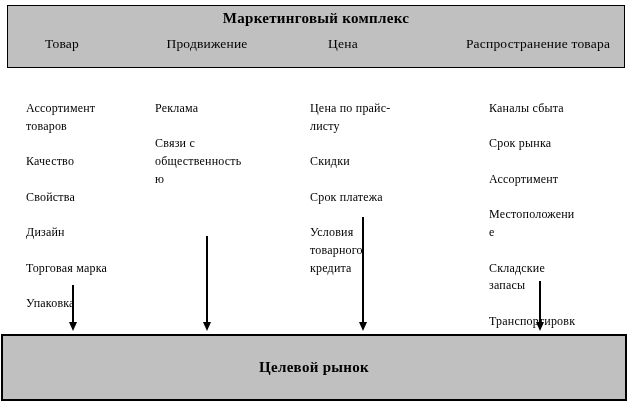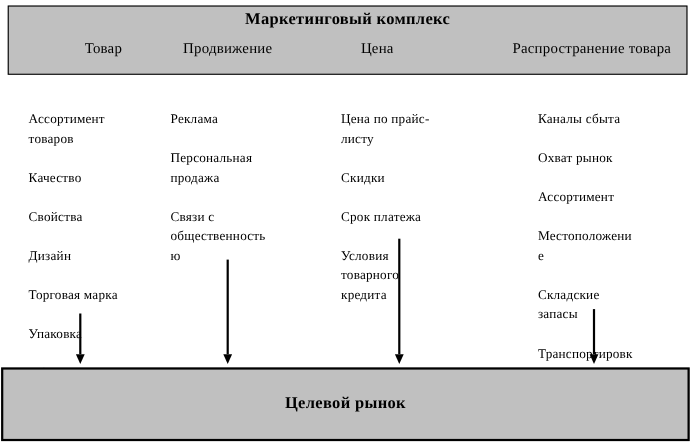--- a/index.html
+++ b/index.html
@@ -28,21 +28,21 @@
     letter-spacing: 0.3px;
   }
   .hdr {
     position: absolute;
     top: 30px;
     transform: translateX(-50%);
     font-size: 13.5px;
     letter-spacing: 0.2px;
     white-space: nowrap;
   }
-  .hdr1 { left: 54px; margin-left: 32px; }
+  .hdr1 { left: 54px; }
   .hdr2 { left: 199px; }
   .hdr3 { left: 335px; }
   .hdr4 { left: 530px; }
   .col {
     position: absolute;
     top: 82px;
     font-size: 12px;
     line-height: 17.75px;
     letter-spacing: 0.2px;
     white-space: pre-line;
@@ -100,40 +100,38 @@
     <div class="item">Свойства</div>
     <div class="item">Дизайн</div>
     <div class="item">Торговая марка</div>
     <div class="item">Упаковка</div>
     <div class="item">Обслуживание</div>
     <div class="item">Гарантия</div>
   </div>
 
   <div class="col col2">
     <div class="item">Реклама</div>
-    <div class="item">Персональная
-продажа</div>
     <div class="item">Связи с
 общественность
 ю</div>
   </div>
 
   <div class="col col3">
     <div class="item">Цена по прайс-
 листу</div>
     <div class="item">Скидки</div>
     <div class="item">Срок платежа</div>
     <div class="item">Условия
 товарного
 кредита</div>
   </div>
 
   <div class="col col4">
     <div class="item">Каналы сбыта</div>
-    <div class="item">Охват рынок</div>
+    <div class="item">Срок рынка</div>
     <div class="item">Ассортимент</div>
     <div class="item">Местоположени
 е</div>
     <div class="item">Складские
 запасы</div>
     <div class="item">Транспортировк
 а</div>
   </div>
 
   <div class="arrow arrow1">

